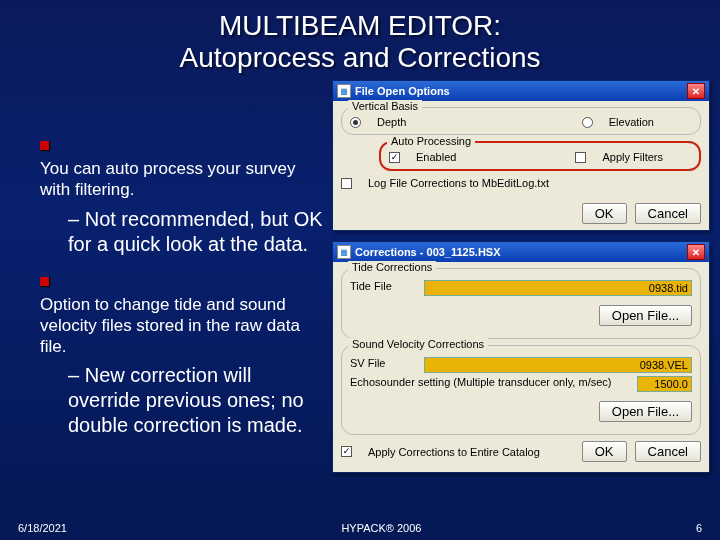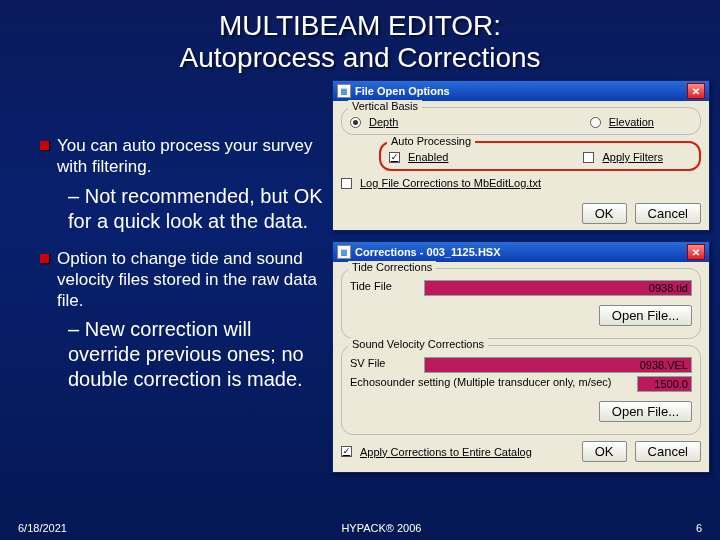--- a/index.html
+++ b/index.html
@@ -13,48 +13,48 @@
   .slide-title {
     text-align: center;
     font-size: 28px;
     font-weight: normal;
     padding: 10px 40px 6px;
     text-shadow: 2px 2px 2px rgba(0,0,0,.5);
   }
   .content { display: flex; padding: 0 10px; }
   .left-col { width: 46%; padding: 55px 6px 0 30px; color: #fff; font-size: 17px; }
   .right-col { width: 54%; padding: 0; }
-  .bullet-main { display:flex; align-items:flex-start; gap:8px; margin-bottom:6px; line-height:1.25; }
+  .bullet-main { display:flex; align-items:flex-start; gap:8px; margin-bottom:6px; line-height:1.25;flex-direction:column; }
   .redsq { width:9px; height:9px; background:#c00; margin-top:6px; flex:0 0 9px; box-shadow:1px 1px 1px #000; }
   .bullet-sub { font-size:20px; margin:2px 0 14px 28px; line-height:1.25; }
   .bullet-sub::before { content:"– "; }
   .footer { position:absolute; bottom:6px; left:0; right:0; display:flex; align-items:center; font-size:11px; color:#fff; padding:0 18px; }
   .footer .date { flex:0 0 auto; }
   .footer .center { flex:1; text-align:center; }
   .footer .num { flex:0 0 auto; }
 
   
   .win { background:#ece9d8; border:1px solid #0a246a; font-size:11px; color:#000; font-family:Tahoma, Arial, sans-serif; margin-bottom:10px; box-shadow:2px 2px 4px rgba(0,0,0,.4); }
   .tbar { background:linear-gradient(to bottom,#2a6bd8,#0a3db2); color:#fff; height:20px; display:flex; align-items:center; padding:0 4px; font-size:11px; }
   .tbar .ico { width:14px; height:14px; background:#fff; border:1px solid #888; margin-right:4px; display:flex; align-items:center; justify-content:center; font-size:8px; color:#06c; }
   .tbar .ttl { font-weight:bold; }
   .tbar .sp { flex:1; }
   .tbar .x { width:18px; height:16px; background:linear-gradient(to bottom,#f88,#d22); color:#fff; border:1px solid #900; display:flex; align-items:center; justify-content:center; font-size:10px; font-weight:bold; cursor:pointer; }
   .winbody { padding:6px 8px 8px; }
   .group { border:1px solid #bbb; border-radius:12px; padding:8px 8px 6px; margin-bottom:6px; position:relative; }
   .group-red { border:2px solid #c21;margin-left:38px; }
   .glabel { position:absolute; top:-8px; left:6px; background:#ece9d8; padding:0 4px; font-size:11px; }
   .row { display:flex; align-items:center; gap:8px; }
-  .radio, .chk { display:flex; align-items:center; gap:8px; cursor:pointer;text-decoration:underline; }
+  .radio, .chk { display:flex; align-items:center; gap:16px; cursor:pointer; }
   .radio .r { width:11px; height:11px; border:1px solid #555; border-radius:50%; background:#fff; display:flex; align-items:center; justify-content:center; }
   .radio.sel .r::after { content:""; width:5px; height:5px; background:#333; border-radius:50%; }
   .chk .c { width:11px; height:11px; border:1px solid #555; background:#fff; display:flex; align-items:center; justify-content:center; font-size:9px; color:#000; line-height:1; }
   .btn { background:linear-gradient(to bottom,#fff,#e3e3d6); border:1px solid #888; border-radius:2px; padding:2px 12px; font-size:13px; cursor:pointer; color:#000; font-family:Tahoma,Arial,sans-serif; }
   .btnrow { display:flex; justify-content:flex-end; gap:8px; padding:4px 8px 6px; }
-  .field { background:#be185d; border:1px solid #7a9; height:16px; padding:1px 3px; font-size:11px; color:#000; }
+  .field { background:#eab308; border:1px solid #7a9; height:16px; padding:1px 3px; font-size:11px; color:#000; }
   .lbl { display:inline-block; }
   .formrow { display:flex; align-items:flex-start; margin:3px 0; gap:16px; }
   .formrow .lbl { width:58px; }
   .formrow .field { flex:1; }
   .rightbtns { display:flex; justify-content:flex-end; margin:9px 0 6px; }
 </style>
 </head>
 <body>
 
 <div class="slide-title">

